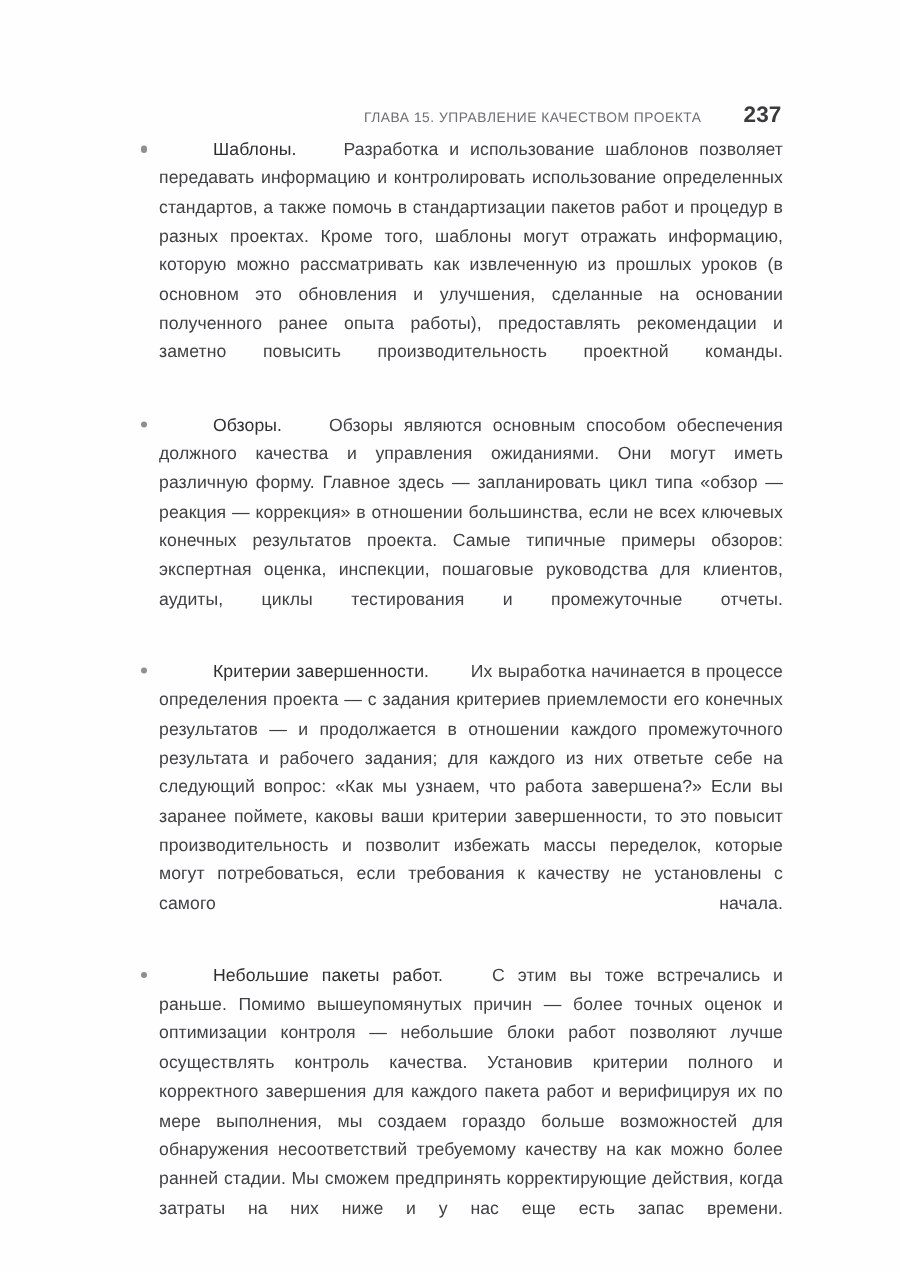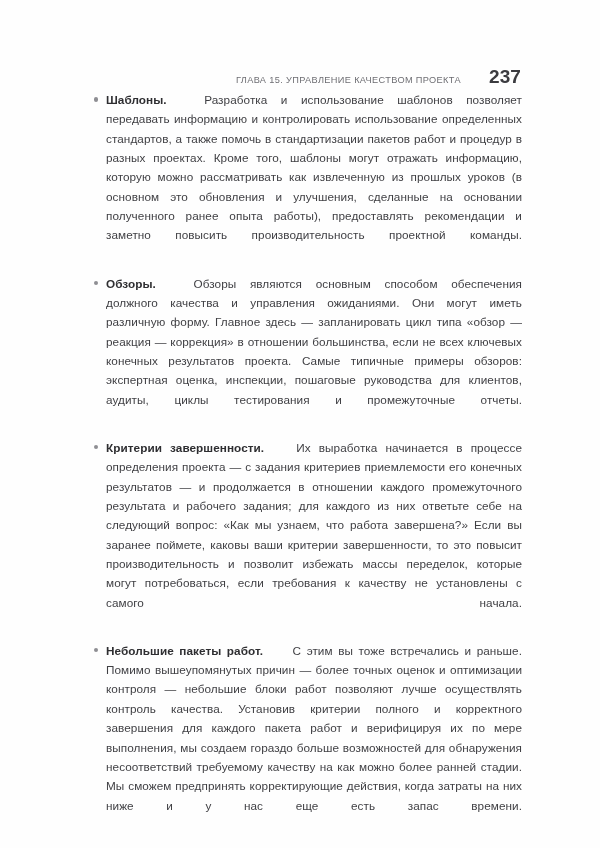--- a/index.html
+++ b/index.html
@@ -42,21 +42,21 @@
     color: #6e6e73;
     text-transform: uppercase;
     white-space: nowrap;
     line-height: 12px;
   }
   .running-head-spacer {
     width: 28px;
     flex: 0 0 28px;
   }
   .page-number {
-    font-size: 19px;
+    font-size: 15px;
     font-weight: bold;
     color: #3b3b3f;
     line-height: 14px;
     min-width: 22px;
     text-align: left;
     letter-spacing: 0.1px;
   }
 
   
   .content {
@@ -86,22 +86,23 @@
     position: absolute;
     left: 0px;
     top: 7.2px;
     width: 4.4px;
     height: 4.4px;
     border-radius: 50%;
     background: #8e8e93;
   }
 
   .lead-term {
-    font-weight: bold;
+    font-weight: normal;
     color: #2e2e31;
+    margin-left: 36px;
   }
 
   .para-text {
     display: inline;
     margin-left: 24px;
   }
 
   
   .bullet-item::after {
     content: "";

